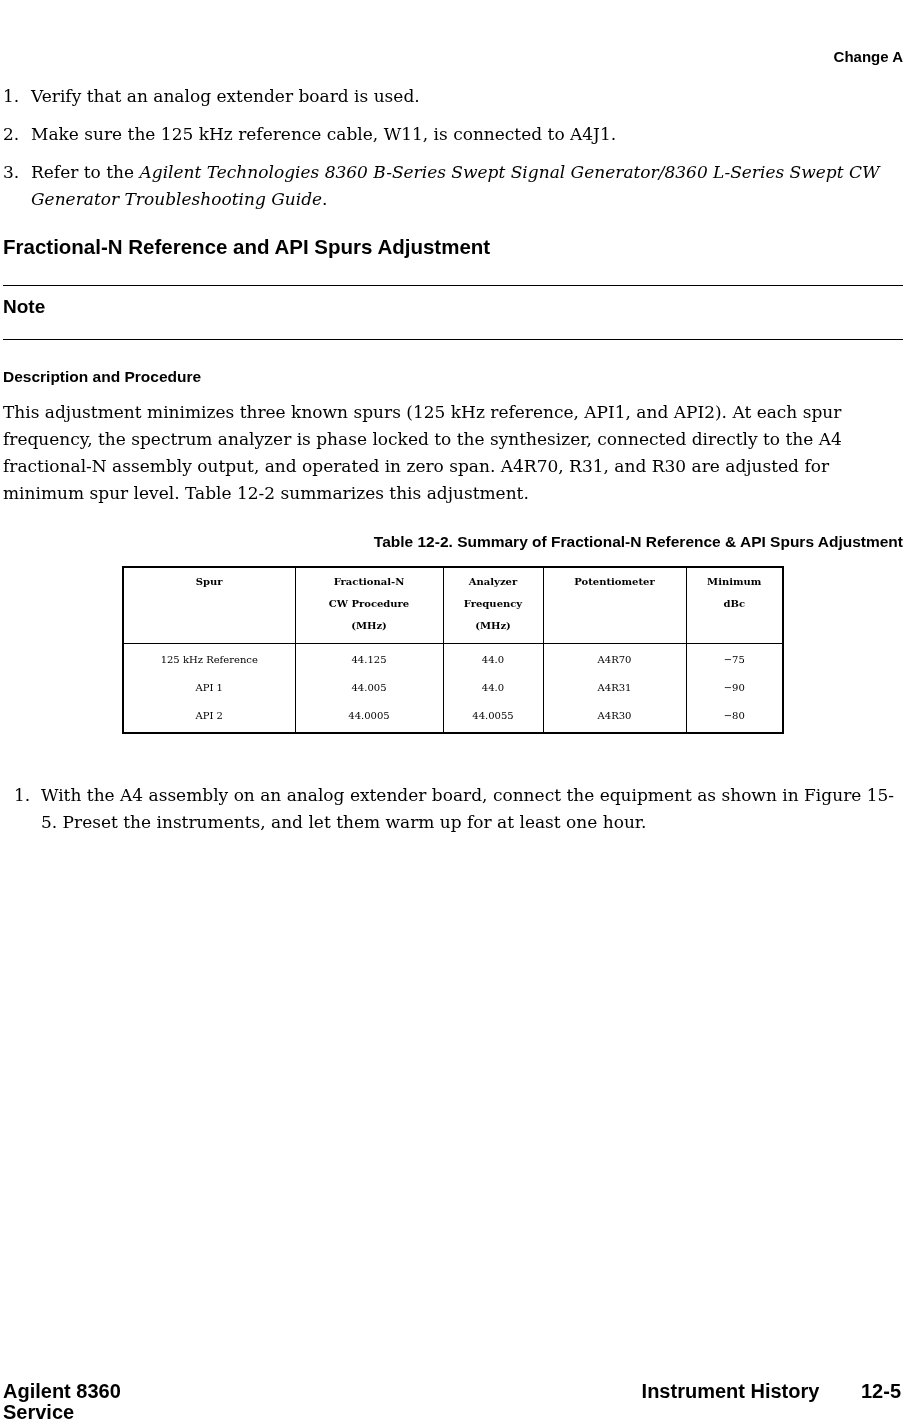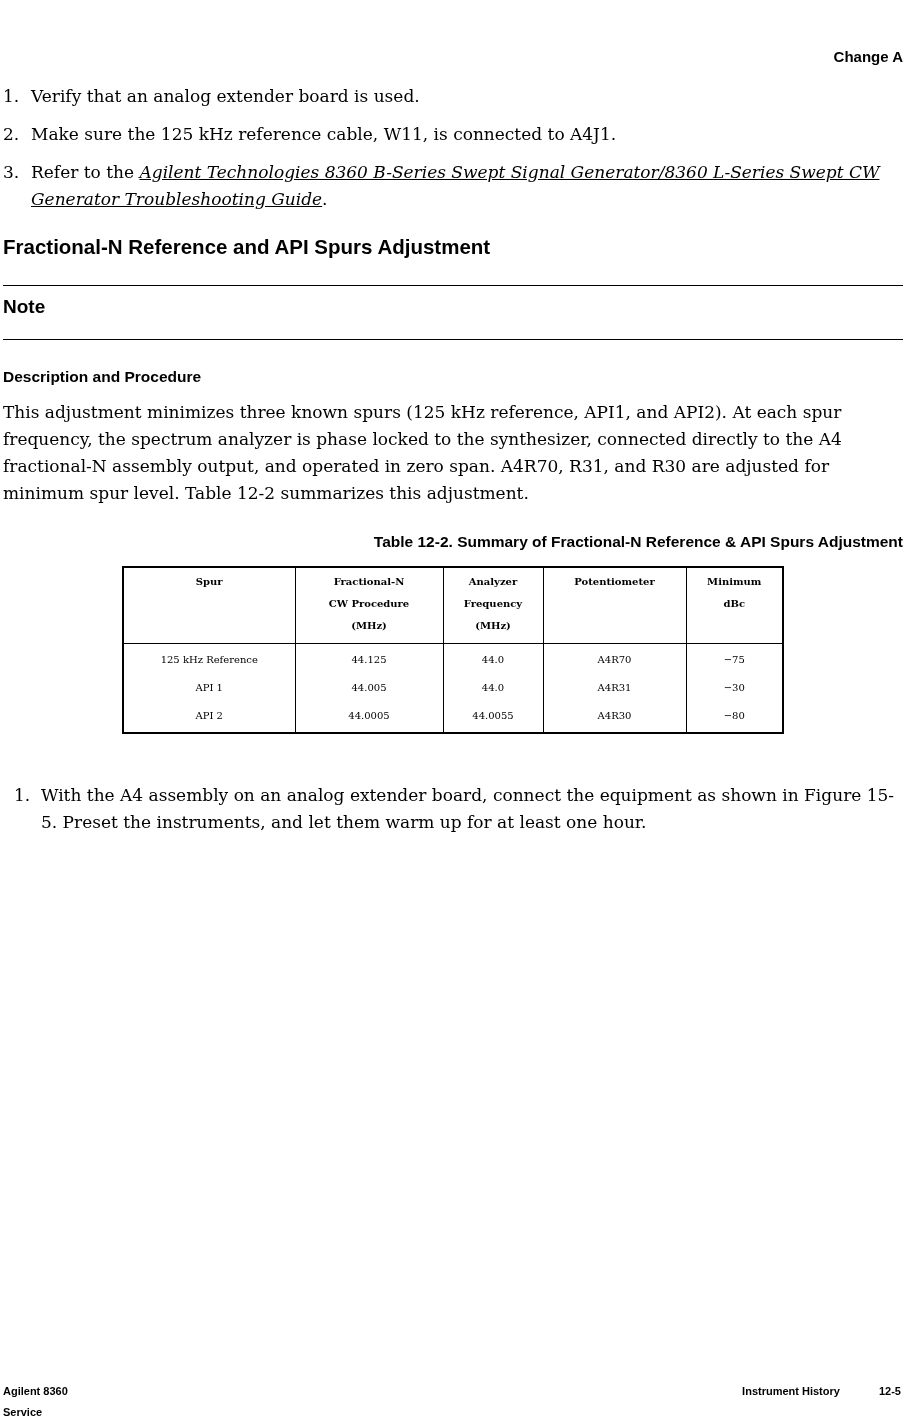--- a/index.html
+++ b/index.html
@@ -136,25 +136,25 @@
   .footer {
     position: absolute;
     left: 3px;
     right: 8px;
     bottom: 4px;
     display: flex;
     justify-content: space-between;
     align-items: flex-start;
     font-family: "Liberation Sans", sans-serif;
     font-weight: bold;
-    font-size: 11px;
+    font-size: 20px;
     line-height: 21px;
   }
   .footer-page-number { margin-left: 36px; }
-  em { font-style: italic; text-decoration: underline; }
+  em { font-style: italic; }
 </style>
 </head>
 <body>
 
 <div class="page">
 
   <div class="change-label">Change A</div>
 
 
   <ol class="list">
@@ -216,21 +216,21 @@
         <td>44.125</td>
         <td>44.0</td>
         <td>A4R70</td>
         <td>−75</td>
       </tr>
       <tr>
         <td>API 1</td>
         <td>44.005</td>
         <td>44.0</td>
         <td>A4R31</td>
-        <td>−30</td>
+        <td>−90</td>
       </tr>
       <tr>
         <td>API 2</td>
         <td>44.0005</td>
         <td>44.0055</td>
         <td>A4R30</td>
         <td>−80</td>
       </tr>
     </tbody>
   </table>

